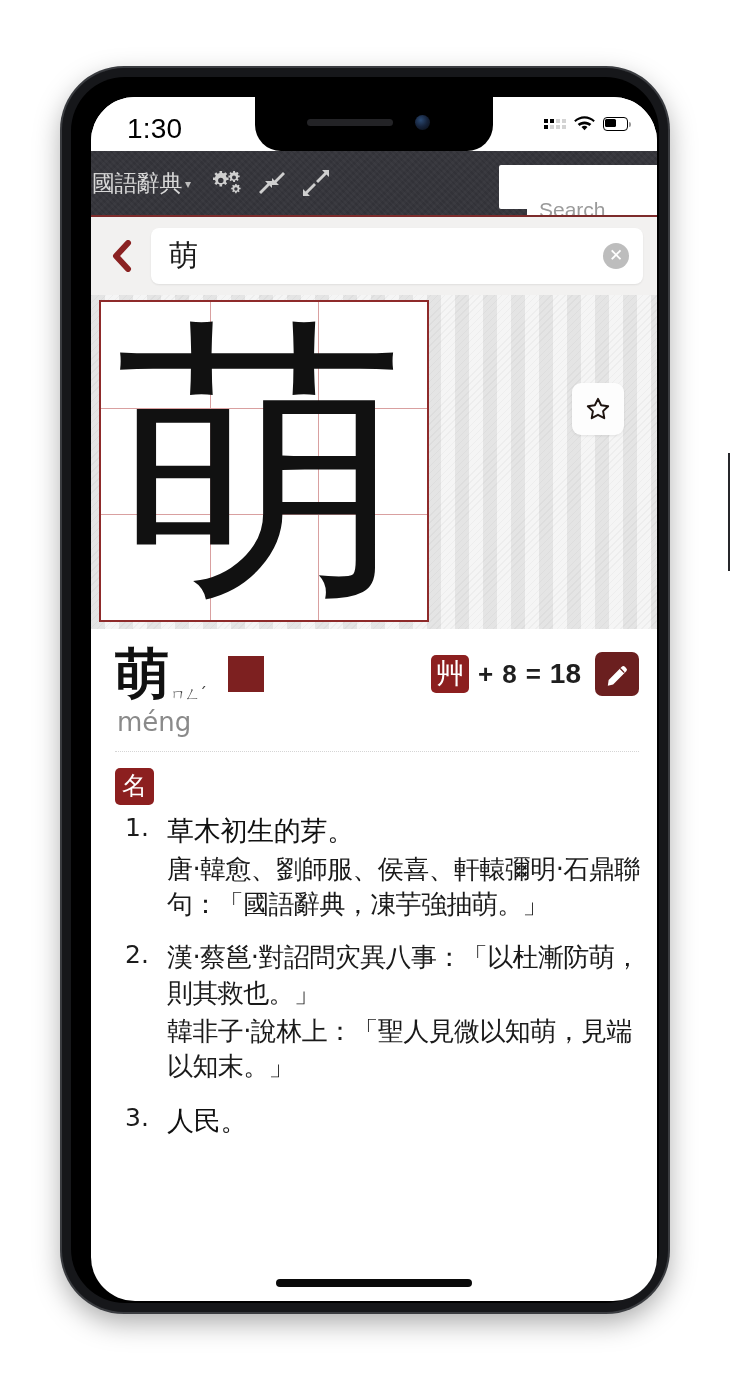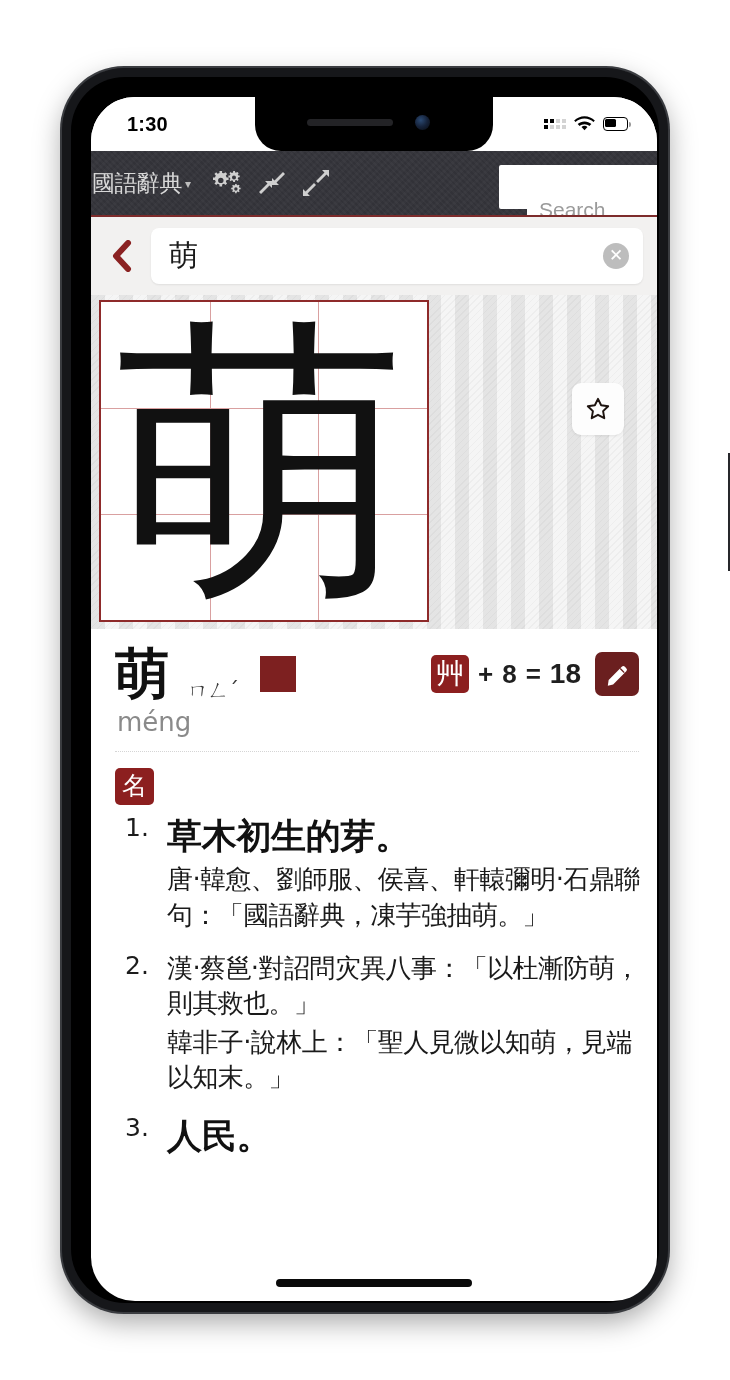--- a/index.html
+++ b/index.html
@@ -78,22 +78,22 @@
     position: relative;
     height: 54px;
     background: #ffffff;
     display: flex;
     align-items: center;
     z-index: 20;
   }
   #status-time {
     position: absolute;
     left: 36px; top: 16px;
-    font-size: 20px;
-    font-weight: bold;
+    font-size: 28px;
+    font-weight: normal;
     color: #000;
     letter-spacing: 0.2px;
   }
   #status-right {
     position: absolute;
     right: 26px; top: 19px;
     display: flex;
     align-items: center;
     gap: 8px;
   }
@@ -301,24 +301,24 @@
   #headword-char {
     font-family: "DejaVu Sans", "Liberation Sans", sans-serif;
     font-size: 54px;
     font-weight: bold;
     color: #111;
     line-height: 1;
     letter-spacing: -1px;
   }
   #headword-bopomofo {
     font-family: "DejaVu Sans", "Liberation Sans", sans-serif;
-    font-size: 21px;
+    font-size: 15px;
     color: #3a3a3a;
     line-height: 0.95;
-    margin-left: 20px;
+    margin-left: 3px;
     align-self: flex-end;
     padding-bottom: 4px;
     white-space: pre;
     letter-spacing: -1px;
     text-align: right;
   }
   #tone-swatch {
     width: 36px; height: 36px;
     background: #7d2020;
     margin-left: 22px;
@@ -401,25 +401,24 @@
     content: counter(sense) ".";
     position: absolute;
     left: 2px;
     top: 0;
     font-size: 25px;
     color: #1c1c1c;
     font-family: "DejaVu Sans", "Liberation Sans", sans-serif;
   }
   .sense-def {
     font-family: "DejaVu Sans", "Liberation Sans", sans-serif;
-    font-size: 35px;
+    font-size: 27px;
     line-height: 1.32;
     color: #111111;
     letter-spacing: -0.3px;
-    font-weight: bold;
   }
   .sense-cite {
     font-family: "DejaVu Sans", "Liberation Sans", sans-serif;
     font-size: 26px;
     line-height: 1.36;
     color: #1a1a1a;
     margin-top: 3px;
     letter-spacing: -0.6px;
   }
 

